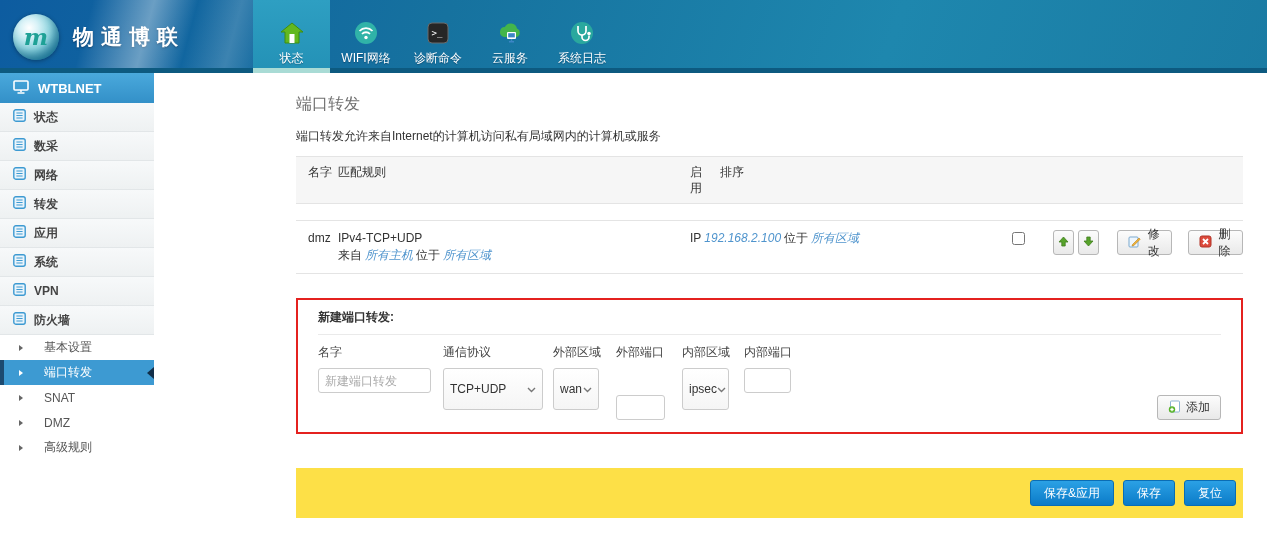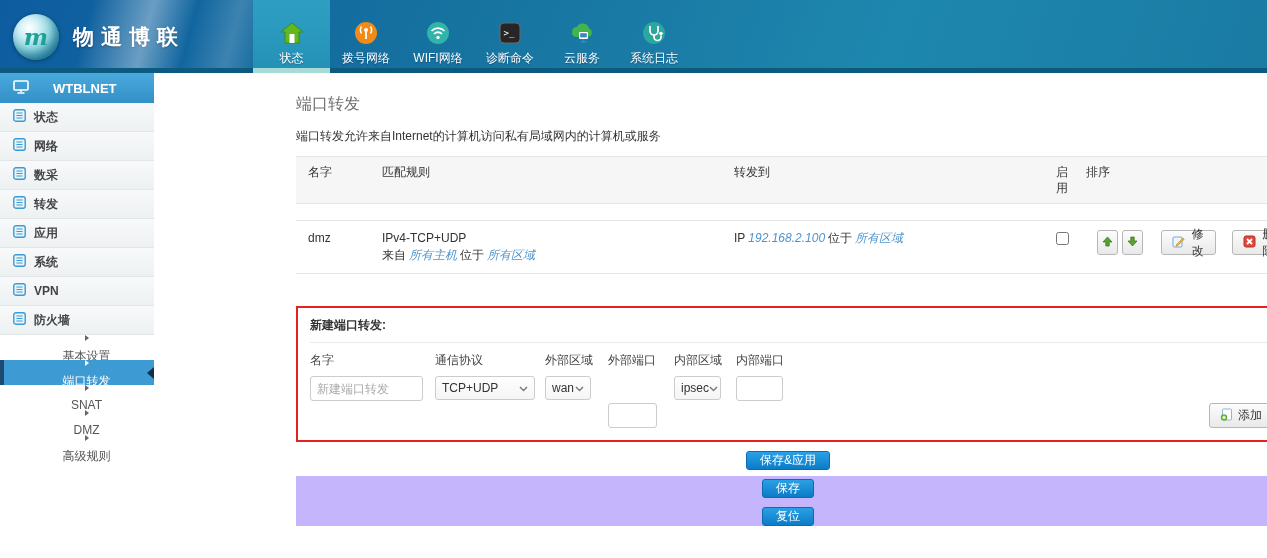--- a/index.html
+++ b/index.html
@@ -27,80 +27,80 @@
   .tab.active{width:77px;background:linear-gradient(#2e9fc2,#2391b6);}
   .tab .underline{position:absolute;left:0;right:0;bottom:0;height:5px;background:#a9dbd5;z-index:3;}
   .tab svg{display:block;}
 
   
   .body-row{display:flex;align-items:stretch;height:485px;}
 
   
   .sidebar{width:154px;flex:none;background:#fff;}
   .device{height:30px;background:linear-gradient(#4aa9dc,#3390c8);color:#fff;font-weight:bold;font-size:13px;
-          display:flex;align-items:center;gap:24px;padding-left:13px;}
+          display:flex;align-items:center;gap:9px;padding-left:13px;}
   .side-item{height:28px;border-bottom:1px solid #e2e6e8;background:linear-gradient(#f7f9fa,#eef1f2);
           display:flex;align-items:center;gap:8px;padding-left:13px;font-size:12px;font-weight:bold;color:#444;cursor:pointer;}
-  .sub-item{height:25px;display:flex;align-items:center;gap:7px;padding-left:19px;font-size:12px;color:#555;
-          cursor:pointer;position:relative;background:#fff;flex-direction:column;}
+  .sub-item{height:25px;display:flex;align-items:center;gap:21px;padding-left:19px;font-size:12px;color:#555;
+          cursor:pointer;position:relative;background:#fff;}
   .tri{width:0;height:0;border-left:4px solid #666;border-top:3px solid transparent;border-bottom:3px solid transparent;flex:none;}
   .sub-item.active{background:#3d9ad2;color:#fff;border-left:4px solid #1c4a70;padding-left:15px;}
   .sub-item.active .tri{border-left-color:#fff;}
   .notch{position:absolute;right:0;top:50%;transform:translateY(-50%);width:0;height:0;
          border-top:6px solid transparent;border-bottom:6px solid transparent;border-right:7px solid #122f49;}
 
   
   .main{flex:1;padding:0 24px 0 142px;background:#fff;}
   .page-title{margin:24px 0 0;font-size:15px;font-weight:bold;color:#0c7ec2;}
   .section-title{margin:21px 0 0;font-size:16px;font-weight:normal;color:#707070;}
   .desc{margin:13px 0 0;font-size:12px;color:#333;}
 
   .tbl-head{margin-top:11px;display:flex;background:#f6f6f6;border-top:1px solid #e4e4e4;border-bottom:1px solid #e4e4e4;
             padding:7px 0 7px 12px;font-size:12px;color:#333;line-height:16px;}
   .c-name{width:30px;flex:none;}
-  .c-rule{width:352px;flex:none;margin-left:44px;}
+  .c-rule{width:352px;flex:none;}
   .c-fwd{width:322px;flex:none;}
   .c-en{width:30px;flex:none;padding-right:12px;box-sizing:border-box;}
   .c-sort{flex:1;}
   .gap16{height:16px;}
   .tbl-row{display:flex;border-top:1px solid #e4e4e4;border-bottom:1px solid #e4e4e4;
            padding:9px 0 9px 12px;font-size:12px;color:#333;line-height:17px;}
   .v{color:#4f94cd;font-style:italic;}
   .frag{margin-right:3px;}
   .row-sort{display:flex;align-items:flex-start;padding-left:11px;}
   .btn{display:inline-flex;align-items:center;gap:5px;height:25px;padding:0 10px;border:1px solid #b7b7b7;border-radius:3px;
        background:linear-gradient(#fcfcfc,#e9e9e9);font-size:12px;color:#333;cursor:pointer;box-sizing:border-box;}
   .btn-sq{width:24px;padding:0;justify-content:center;}
   .actions{margin-left:18px;display:flex;gap:16px;}
   .chk{margin:2px 0 0 0;}
 
   
-  .form-box{margin-top:32px;border:2px solid #e4211f;padding:9px 12px 12px;}
+  .form-box{margin-top:24px;border:2px solid #e4211f;padding:9px 20px 12px;}
   .form-title{font-size:12px;font-weight:bold;color:#333;padding-bottom:8px;border-bottom:1px solid #eaeaea;}
   .form-grid{display:flex;margin-top:10px;align-items:flex-start;}
   .fcol{display:flex;flex-direction:column;gap:9px;}
   .flabel{font-size:12px;color:#444;white-space:nowrap;line-height:14px;}
   .txt{height:25px;border:1px solid #ccc;border-radius:3px;padding:0 6px;font-size:12px;color:#333;box-sizing:border-box;
        font-family:"Liberation Sans","DejaVu Sans",sans-serif;width:100%;}
   .txt::placeholder{color:#aaa;}
-  .sel{height:24px;border:1px solid #ccc;border-radius:3px;background:linear-gradient(#fff,#f5f5f5);
+  .sel{height:42px;border:1px solid #ccc;border-radius:3px;background:linear-gradient(#fff,#f5f5f5);
        display:flex;align-items:center;justify-content:space-between;padding:0 6px;font-size:12px;color:#333;
        box-sizing:border-box;cursor:pointer;}
   .w-name{width:113px;margin-right:12px;}
   .w-proto{width:100px;margin-right:10px;}
   .w-ezone{width:46px;margin-right:17px;}
   .w-eport{width:49px;margin-right:17px;gap:36px;}
   .w-izone{width:47px;margin-right:15px;}
   .w-iip{width:131px;margin-right:19px;}
   .w-iport{width:47px;}
   .fcol-add{margin-left:auto;align-self:flex-end;}
 
   
-  .band{margin-top:34px;height:50px;background:#c4b5fd;display:flex;align-items:center;justify-content:flex-end;
-        gap:9px;padding-right:7px;flex-direction:column;}
+  .band{margin-top:34px;height:50px;background:#fde047;display:flex;align-items:center;justify-content:flex-end;
+        gap:9px;padding-right:7px;}
   .btn-blue{height:26px;padding:0 13px;border:1px solid #0a6db4;border-radius:3px;color:#fff;font-size:12px;
         background:linear-gradient(#2ba1e5,#0b7bc8);cursor:pointer;display:inline-flex;align-items:center;}
 </style>
 </head>
 <body>
 
 <div class="screen">
 
   <div class="header">
     <div class="logo-area">
@@ -116,31 +116,20 @@
               <path d="M13 3 L24 12 L20 12 L20 23 L6 23 L6 12 L2 12 Z" fill="#62b81f" stroke="#3f8d10" stroke-linejoin="round"></path>
               <rect x="10.5" y="14" width="5" height="9" fill="#fff"></rect>
             </svg>
           </span>
         <span class="lbl">状态</span>
         <span class="underline"></span>
       </div>
       <div class="tab">
         <span>
             <svg width="26" height="26" viewBox="0 0 26 26">
-              <circle cx="13" cy="13" r="11" fill="#f28a17"></circle>
-              <circle cx="13" cy="10" r="2" fill="#fff"></circle>
-              <path d="M13 12 V19" stroke="#fff" stroke-width="1.8"></path>
-              <path d="M8.5 6.5 A6.5 6.5 0 0 0 8.5 13.5 M17.5 6.5 A6.5 6.5 0 0 1 17.5 13.5" stroke="#fff" stroke-width="1.5" fill="none"></path>
-            </svg>
-          </span>
-        <span class="lbl">拨号网络</span>
-      </div>
-      <div class="tab">
-        <span>
-            <svg width="26" height="26" viewBox="0 0 26 26">
               <circle cx="13" cy="13" r="11" fill="#30b3a8"></circle>
               <path d="M6.5 11 A9 9 0 0 1 19.5 11" stroke="#fff" stroke-width="1.8" fill="none"></path>
               <path d="M9 14 A5.5 5.5 0 0 1 17 14" stroke="#fff" stroke-width="1.8" fill="none"></path>
               <circle cx="13" cy="17.5" r="1.7" fill="#fff"></circle>
             </svg>
           </span>
         <span class="lbl">WIFI网络</span>
       </div>
       <div class="tab">
         <span>
@@ -193,28 +182,28 @@
               <rect x="0.8" y="0.8" width="11.4" height="11.4" rx="2" fill="#eaf4fb" stroke="#3d9ad2" stroke-width="1.4"></rect>
               <path d="M3.4 4 h6.2 M3.4 6.5 h6.2 M3.4 9 h6.2" stroke="#3d9ad2" stroke-width="1.2"></path>
             </svg></span>
         <span>状态</span>
       </div>
       <div class="side-item">
         <span><svg width="13" height="13" viewBox="0 0 13 13">
               <rect x="0.8" y="0.8" width="11.4" height="11.4" rx="2" fill="#eaf4fb" stroke="#3d9ad2" stroke-width="1.4"></rect>
               <path d="M3.4 4 h6.2 M3.4 6.5 h6.2 M3.4 9 h6.2" stroke="#3d9ad2" stroke-width="1.2"></path>
             </svg></span>
+        <span>数采</span>
+      </div>
+      <div class="side-item">
+        <span><svg width="13" height="13" viewBox="0 0 13 13">
+              <rect x="0.8" y="0.8" width="11.4" height="11.4" rx="2" fill="#eaf4fb" stroke="#3d9ad2" stroke-width="1.4"></rect>
+              <path d="M3.4 4 h6.2 M3.4 6.5 h6.2 M3.4 9 h6.2" stroke="#3d9ad2" stroke-width="1.2"></path>
+            </svg></span>
         <span>网络</span>
-      </div>
-      <div class="side-item">
-        <span><svg width="13" height="13" viewBox="0 0 13 13">
-              <rect x="0.8" y="0.8" width="11.4" height="11.4" rx="2" fill="#eaf4fb" stroke="#3d9ad2" stroke-width="1.4"></rect>
-              <path d="M3.4 4 h6.2 M3.4 6.5 h6.2 M3.4 9 h6.2" stroke="#3d9ad2" stroke-width="1.2"></path>
-            </svg></span>
-        <span>数采</span>
       </div>
       <div class="side-item">
         <span><svg width="13" height="13" viewBox="0 0 13 13">
               <rect x="0.8" y="0.8" width="11.4" height="11.4" rx="2" fill="#eaf4fb" stroke="#3d9ad2" stroke-width="1.4"></rect>
               <path d="M3.4 4 h6.2 M3.4 6.5 h6.2 M3.4 9 h6.2" stroke="#3d9ad2" stroke-width="1.2"></path>
             </svg></span>
         <span>转发</span>
       </div>
       <div class="side-item">
         <span><svg width="13" height="13" viewBox="0 0 13 13">
@@ -268,21 +257,20 @@
       </div>
     </div>
 
     <div class="main">
       <h2 class="section-title">端口转发</h2>
       <p class="desc">端口转发允许来自Internet的计算机访问私有局域网内的计算机或服务</p>
 
       <div class="tbl-head">
         <div class="c-name">名字</div>
         <div class="c-rule">匹配规则</div>
-        <div class="c-fwd">转发到</div>
         <div class="c-en">启用</div>
         <div class="c-sort">排序</div>
       </div>
 
       <div class="gap16"></div>
 
       <div class="tbl-row">
         <div class="c-name">dmz</div>
         <div class="c-rule">
           <div>IPv4-TCP+UDP</div>

